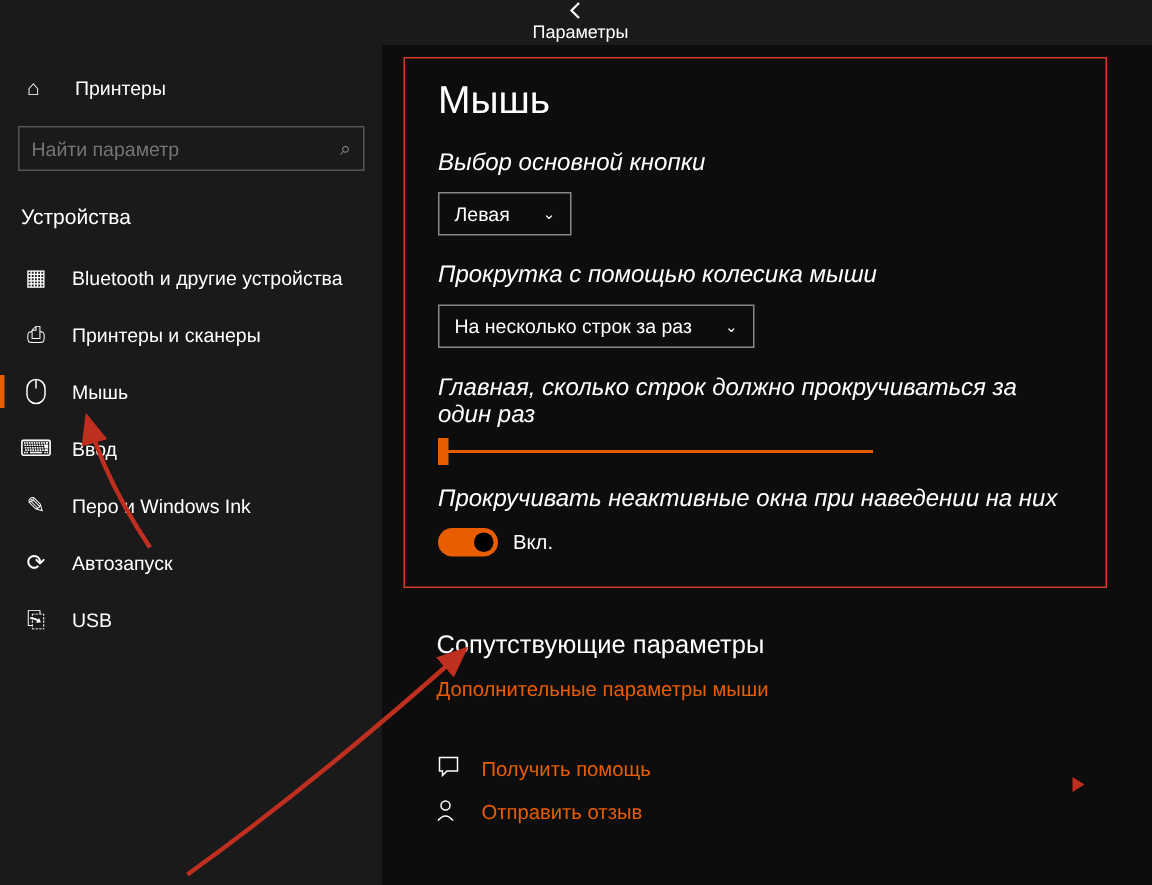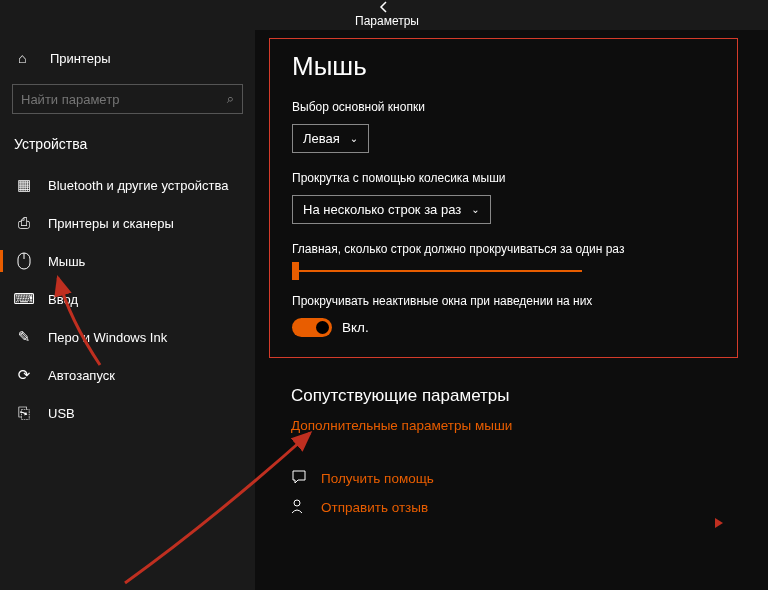--- a/index.html
+++ b/index.html
@@ -84,27 +84,28 @@
   background: #0d0d0d;
   padding: 0 0 0 8px;
   position: relative;
 }
 .red-box {
   border: 1px solid #d43b2a;
   margin: 8px 30px 0 6px;
   padding: 12px 22px 20px;
 }
 .page-title { font-size: 26px; font-weight: 400; margin-bottom: 18px; }
-.section-label { font-size: 12px; margin-bottom: 10px; }
+.section-label { font-size: 16px; margin-bottom: 10px; font-style: italic; }
 .dropdown {
   display: inline-flex; align-items: center;
   border: 1px solid #888;
   padding: 6px 10px;
   font-size: 13px;
   margin-bottom: 18px;
+  gap: 12px;
 }
 .dropdown .chev { margin-left: 10px; font-size: 10px; }
 .slider-track {
   width: 290px; height: 2px;
   background: #e85d00;
   position: relative;
   margin: 14px 0 22px;
 }
 .slider-thumb {
   position: absolute;

